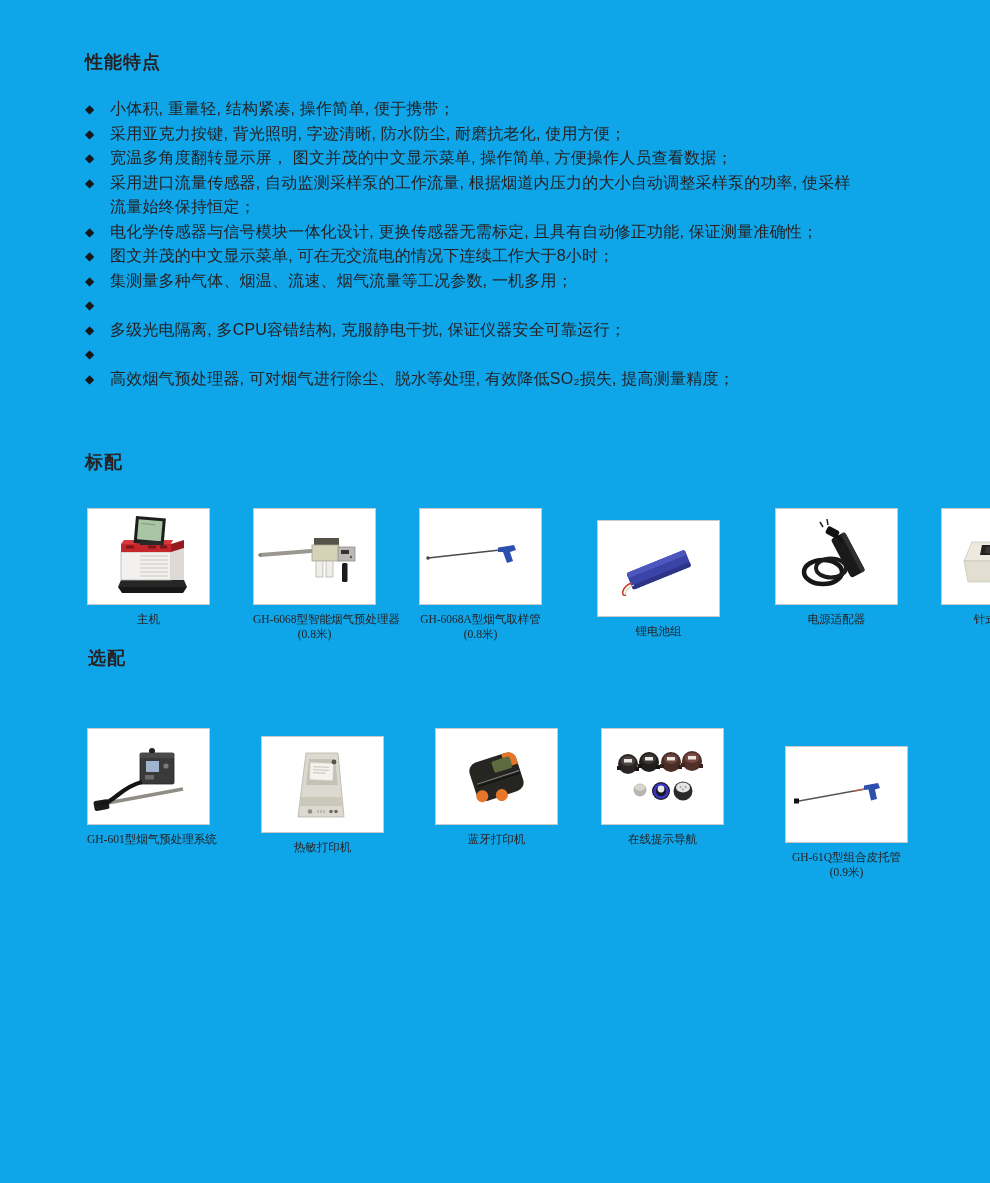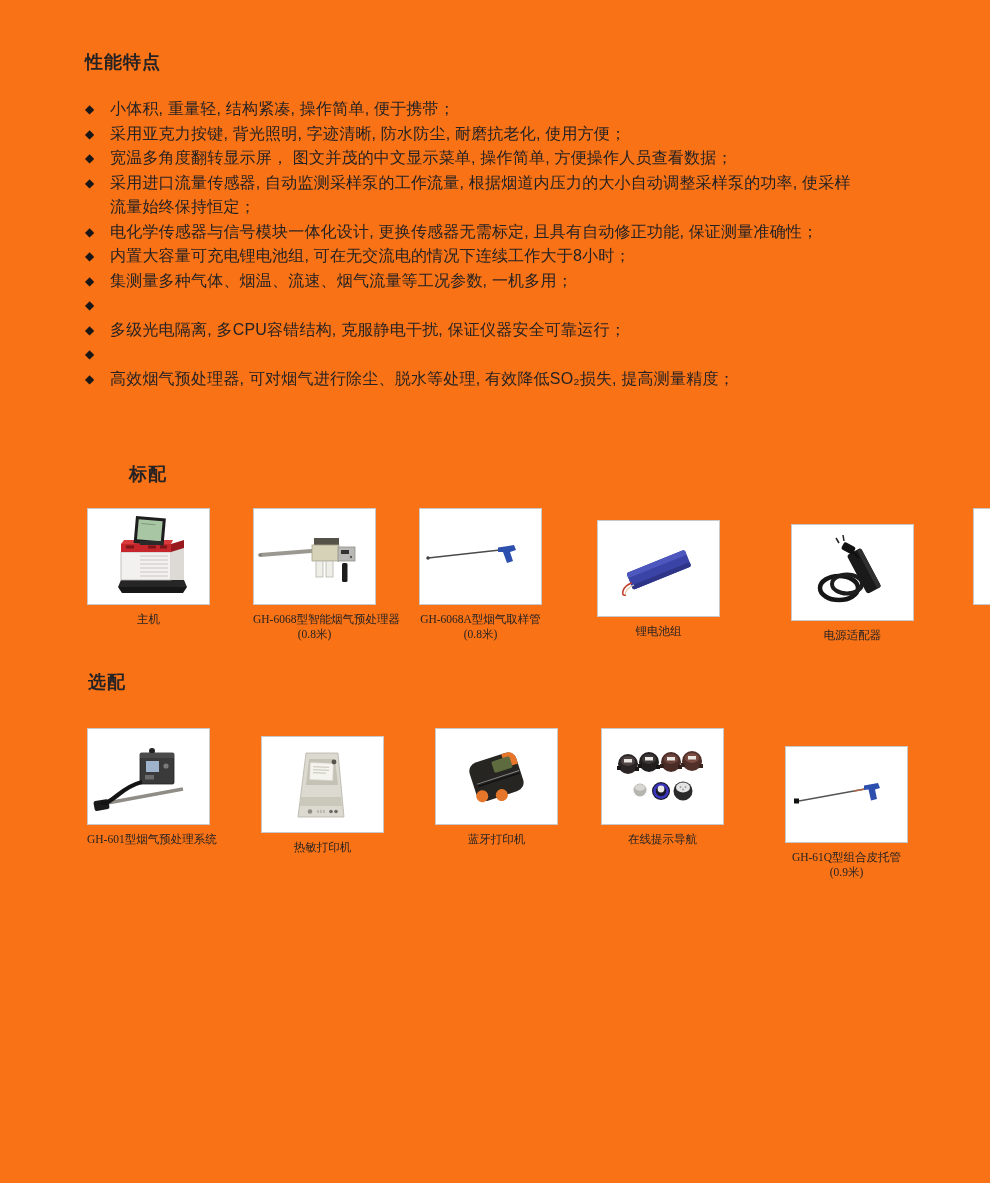--- a/index.html
+++ b/index.html
@@ -1,21 +1,21 @@
 <!DOCTYPE html>
 <html><head>
 <meta charset="utf-8">
 <style>
   html,body{margin:0;padding:0;background:#fff;}
-  #page{position:relative;width:990px;height:1183px;background:#f97316;overflow:hidden;
+  #page{position:relative;width:990px;height:1183px;background:#0ea5e9;overflow:hidden;
         font-family:"Liberation Sans","DejaVu Sans",sans-serif;color:#262223;}
   .sec-title{position:absolute;margin:0;font-size:18px;font-weight:bold;letter-spacing:1px;}
   #features-title{left:85px;top:50px;}
-  #standard-title{left:85px;top:462px;margin-left:44px;}
-  #optional-title{left:88px;top:670px;}
+  #standard-title{left:85px;top:450px;}
+  #optional-title{left:88px;top:646px;}
   #features-list{position:absolute;left:85px;top:97px;width:830px;}
   .feature-item{display:flex;align-items:flex-start;font-size:16px;line-height:24.5px;}
   .diamond{flex:none;width:25px;font-size:12px;color:#1a1718;}
   .feature-text{max-width:745px;letter-spacing:0.2px;}
   .product-row{position:absolute;left:52px;display:flex;gap:8px;}
   #standard-row{top:508px;}
   #optional-row{top:728px;}
   .card{width:123px;flex:none;text-align:center;padding-left:35px;}
   .imgbox{box-sizing:border-box;width:123px;height:97px;border:1px solid #c9c9c9;background:#fff;
           display:flex;align-items:center;justify-content:center;}
@@ -47,21 +47,21 @@
     <div class="feature-item">
       <span class="diamond">◆</span>
       <span class="feature-text">采用进口流量传感器, 自动监测采样泵的工作流量, 根据烟道内压力的大小自动调整采样泵的功率, 使采样流量始终保持恒定；</span>
     </div>
     <div class="feature-item">
       <span class="diamond">◆</span>
       <span class="feature-text">电化学传感器与信号模块一体化设计, 更换传感器无需标定, 且具有自动修正功能, 保证测量准确性；</span>
     </div>
     <div class="feature-item">
       <span class="diamond">◆</span>
-      <span class="feature-text">内置大容量可充电锂电池组, 可在无交流电的情况下连续工作大于8小时；</span>
+      <span class="feature-text">图文并茂的中文显示菜单, 可在无交流电的情况下连续工作大于8小时；</span>
     </div>
     <div class="feature-item">
       <span class="diamond">◆</span>
       <span class="feature-text">集测量多种气体、烟温、流速、烟气流量等工况参数, 一机多用；</span>
     </div>
     <div class="feature-item">
       <span class="diamond">◆</span>
     </div>
     <div class="feature-item">
       <span class="diamond">◆</span>
@@ -163,21 +163,21 @@
           <path d="M34,62 q-7,2 -9,8 q-1.5,5 3,4" stroke="#c23a2a" fill="none" stroke-width="1.6"></path>
           <path d="M36,64 q-8,3 -9,10" stroke="#e0cfae" fill="none" stroke-width="1.3"></path>
         </svg>
       </div>
       <figcaption class="caption">
         <span>锂电池组</span>
         <span class="sub"></span>
       </figcaption>
     </figure>
 
-    <figure class="card" style="margin:16px">
+    <figure class="card" style="margin:0">
       <div class="imgbox">
         <svg width="121" height="95" viewBox="0 0 121 95">
           <ellipse cx="47" cy="63" rx="19" ry="12" fill="none" stroke="#161616" stroke-width="4.5"></ellipse>
           <ellipse cx="55" cy="59" rx="15" ry="9.5" fill="none" stroke="#1d1d1d" stroke-width="4"></ellipse>
           <g transform="rotate(62 72 46)">
             <rect x="50" y="38" width="44" height="16" rx="3" fill="#1a1a1a"></rect>
             <rect x="50" y="38" width="44" height="4.5" rx="2" fill="#303030"></rect>
           </g>
           <g transform="rotate(28 56 23)">
             <rect x="50" y="19" width="13" height="8" rx="2" fill="#111111"></rect>

